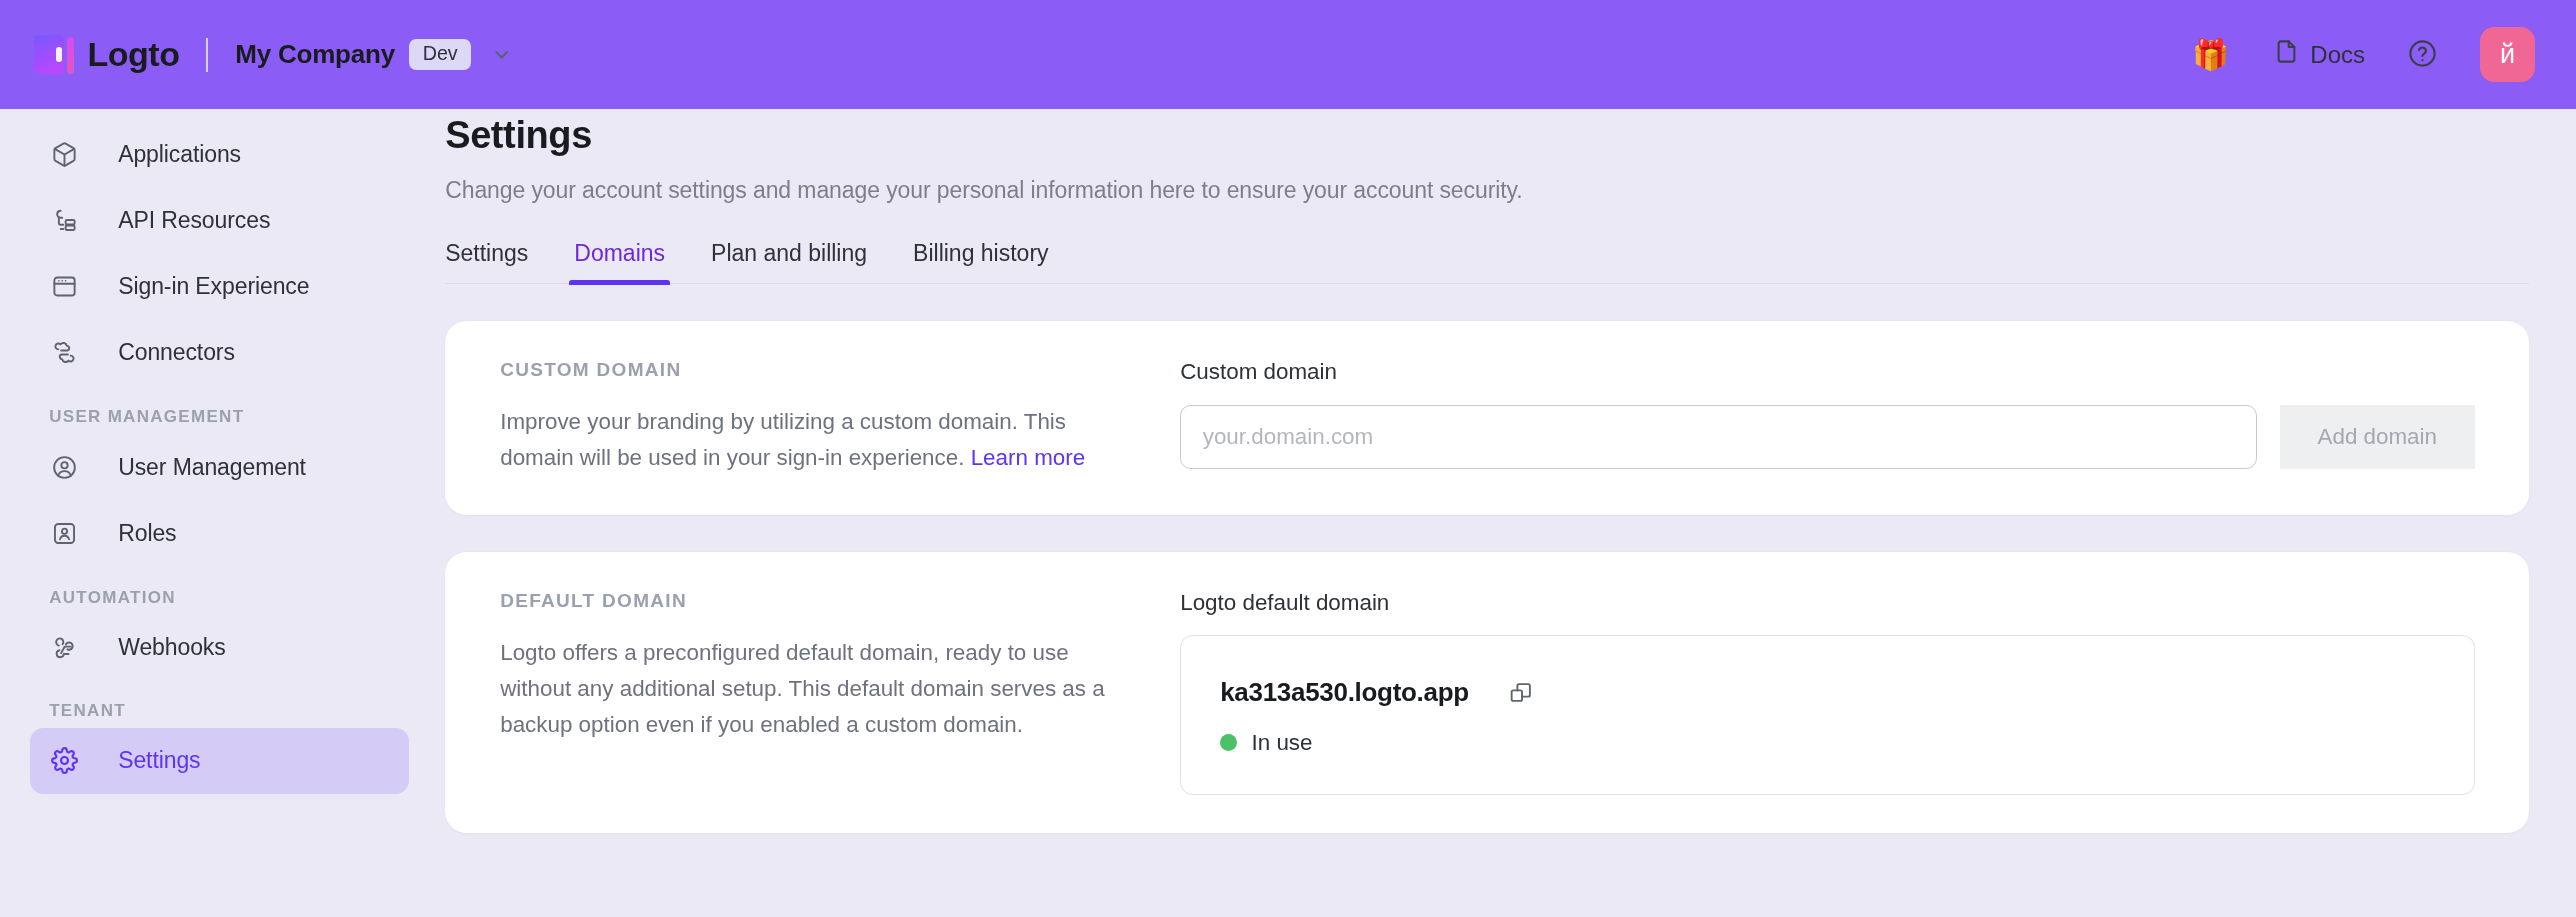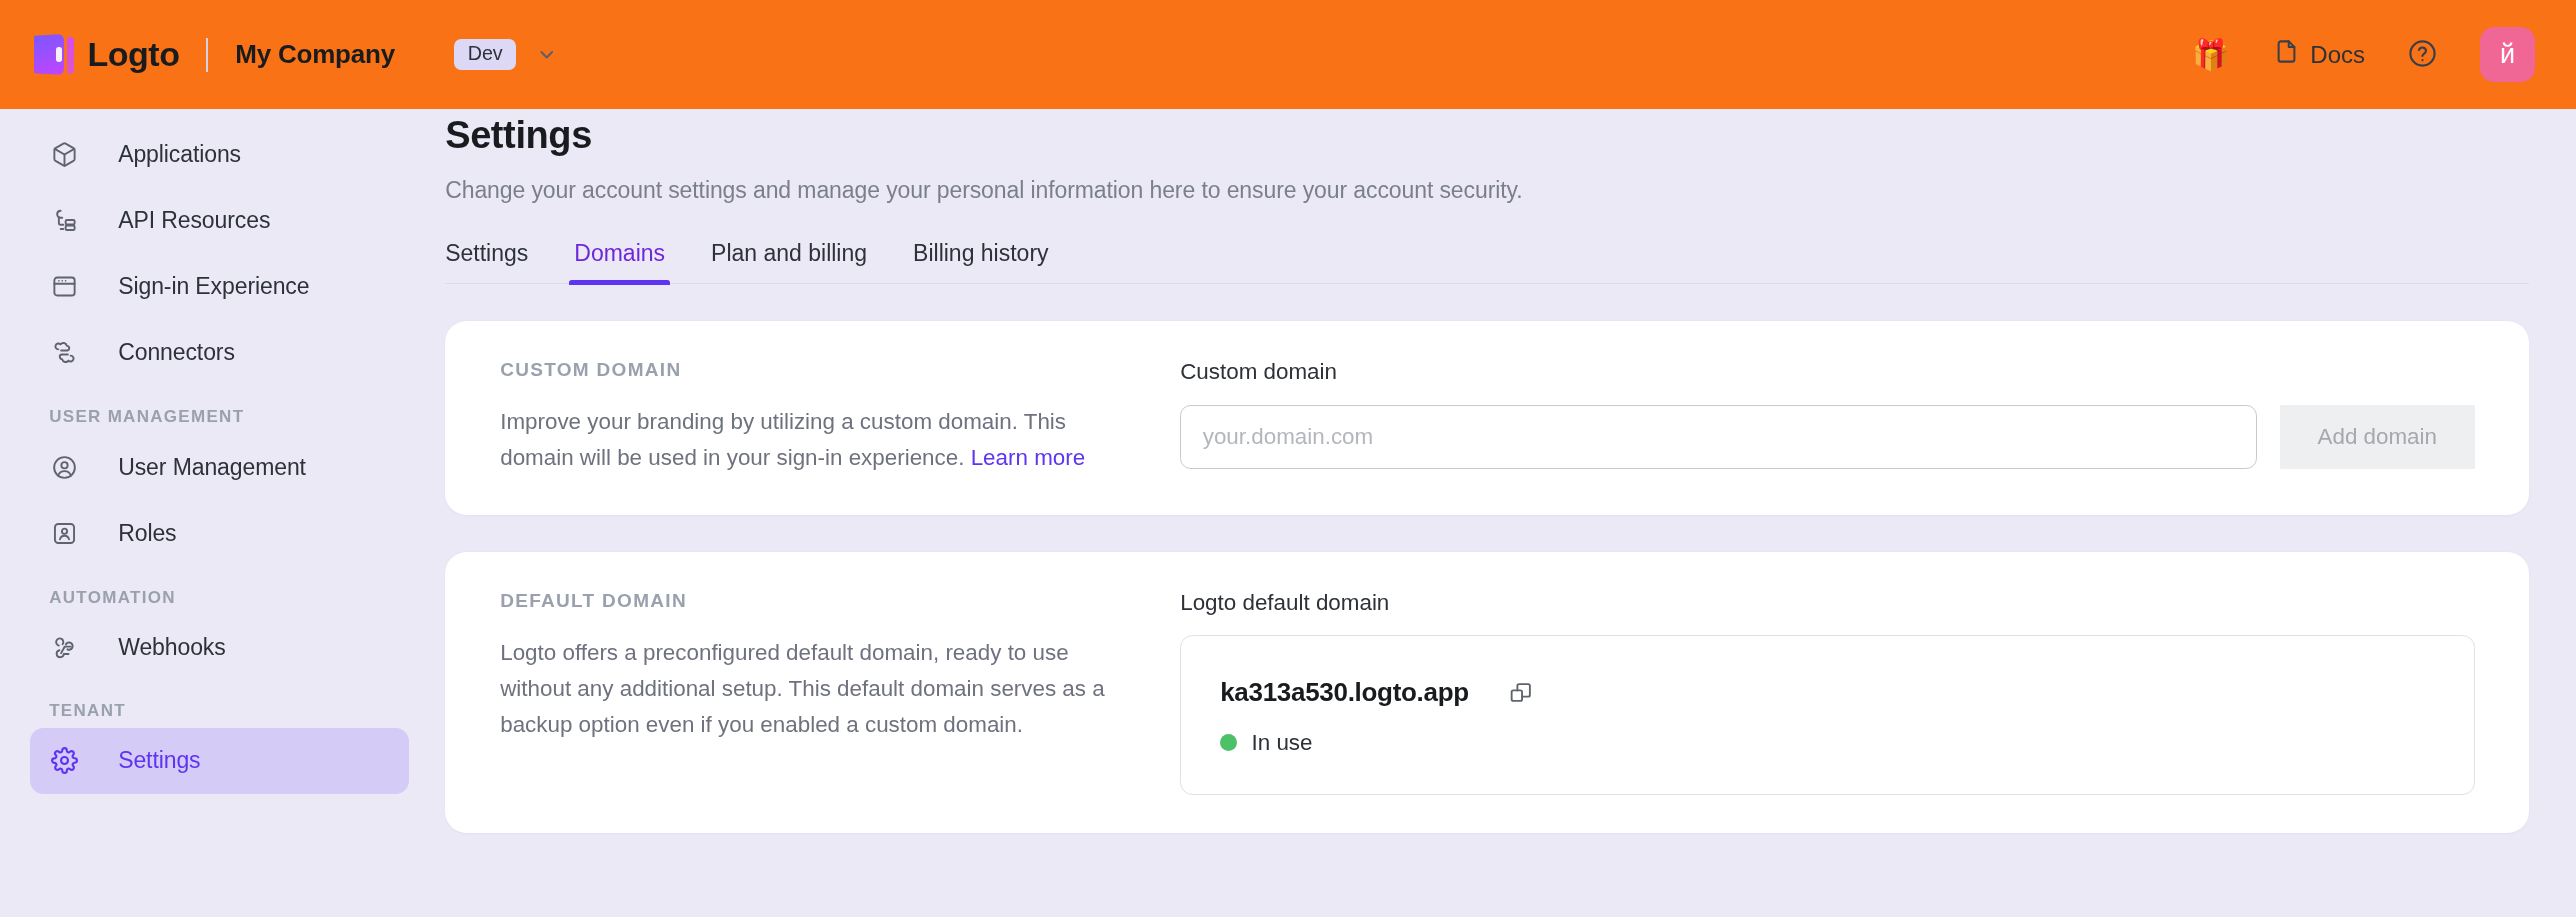--- a/index.html
+++ b/index.html
@@ -19,21 +19,21 @@
 
   
   .topbar {
     position: absolute;
     left: 0; top: 0;
     width: 2576px;
     height: 109px;
     display: flex;
     align-items: center;
     padding: 0 41px 0 34px;
-    background: #f97316;
+    background: #8b5cf6;
   }
 
   .brand {
     display: flex;
     align-items: center;
     gap: 12.5px;
   }
 
   .logo-mark {
     width: 41px;
@@ -90,21 +90,20 @@
     letter-spacing: -0.2px;
   }
   .tenant-badge {
     background: #ddd8f5;
     color: #2d3138;
     font-size: 19.7px;
     font-weight: 500;
     border-radius: 7.2px;
     padding: 5.4px 13.4px 6.3px;
     line-height: 1;
-    margin-left: 45px;
   }
   .chev {
     width: 21.5px; height: 21.5px;
     color: #5b5f6b;
     margin-left: 5.4px;
   }
 
   .topbar-right {
     margin-left: auto;
     display: flex;

